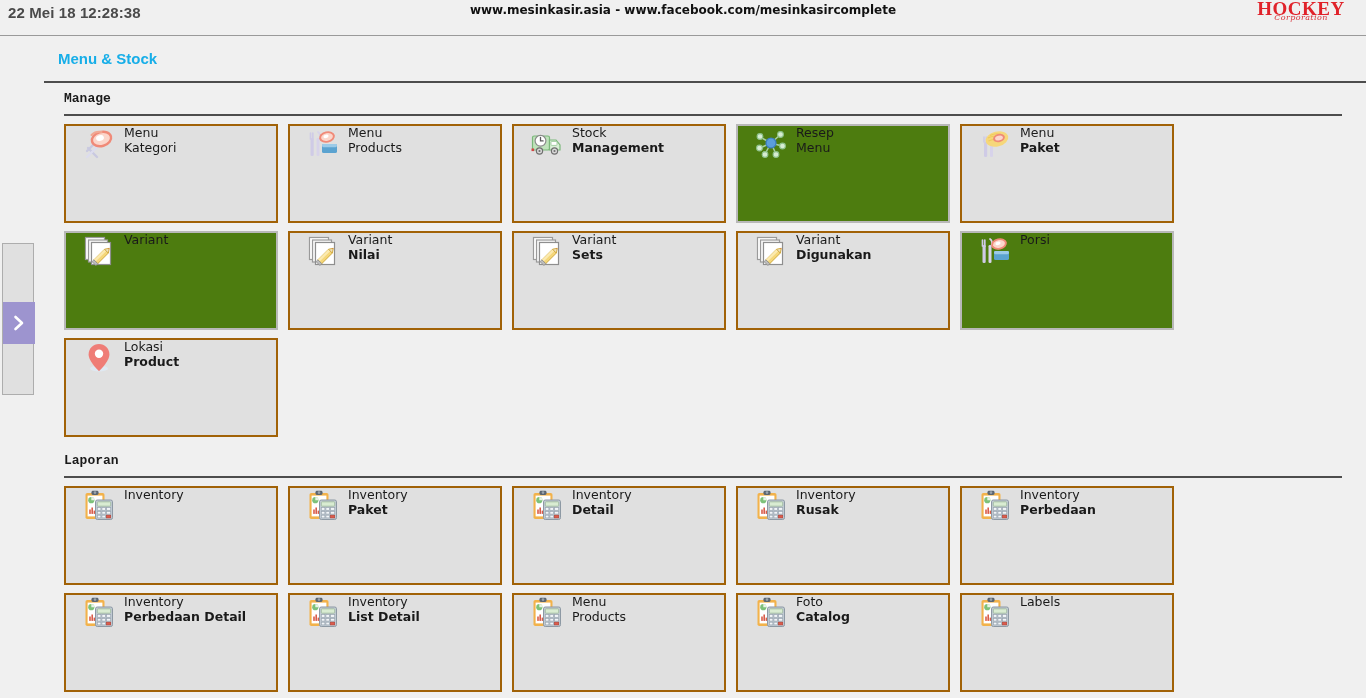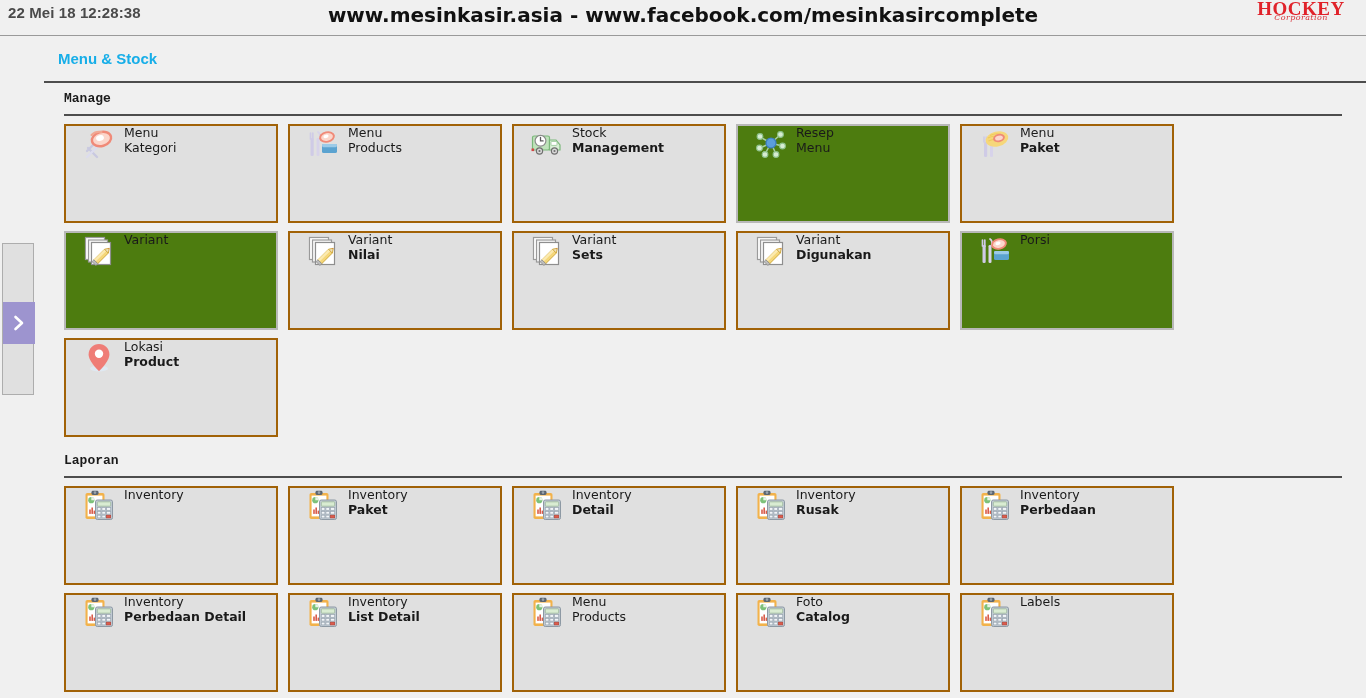--- a/index.html
+++ b/index.html
@@ -18,21 +18,21 @@
     border-bottom: 1px solid #9a9a9a;
   }
   .clock {
     position: absolute; left: 8px; top: 4px;
     font-size: 15px; font-weight: bold; color: #4a4a4a;
     letter-spacing: .1px;
   }
   .site-title {
     position: absolute; left: 0; right: 0; top: 3px;
     text-align: center;
-    font-size: 20px; font-weight: bold; color: #111;
+    font-size: 12px; font-weight: bold; color: #111;
     font-family: "DejaVu Sans", sans-serif;
   }
   .logo {
     position: absolute; right: 6px; top: 0px;
     width: 118px; height: 27px;
     text-align: center;
   }
   .logo-main {
     font-family: "Liberation Serif", serif;
     font-size: 19px; font-weight: bold; color: #e0222a;

